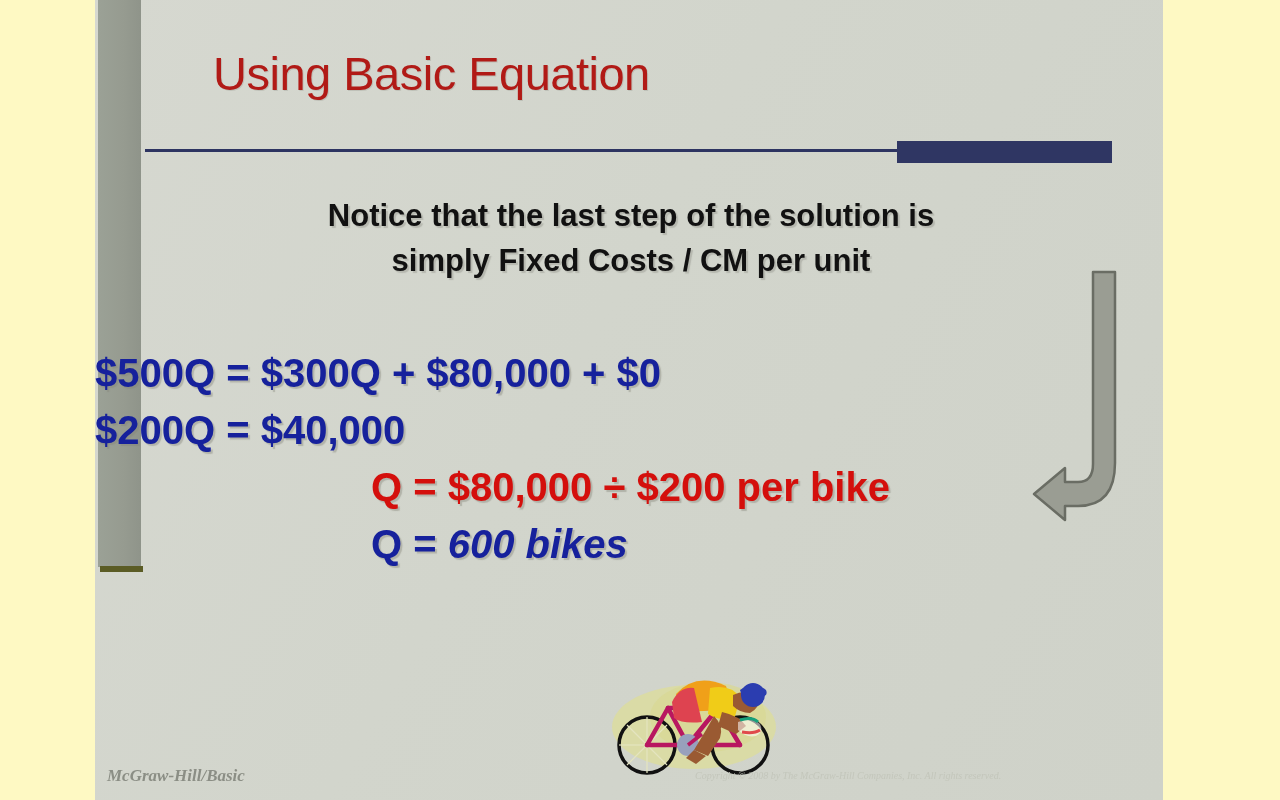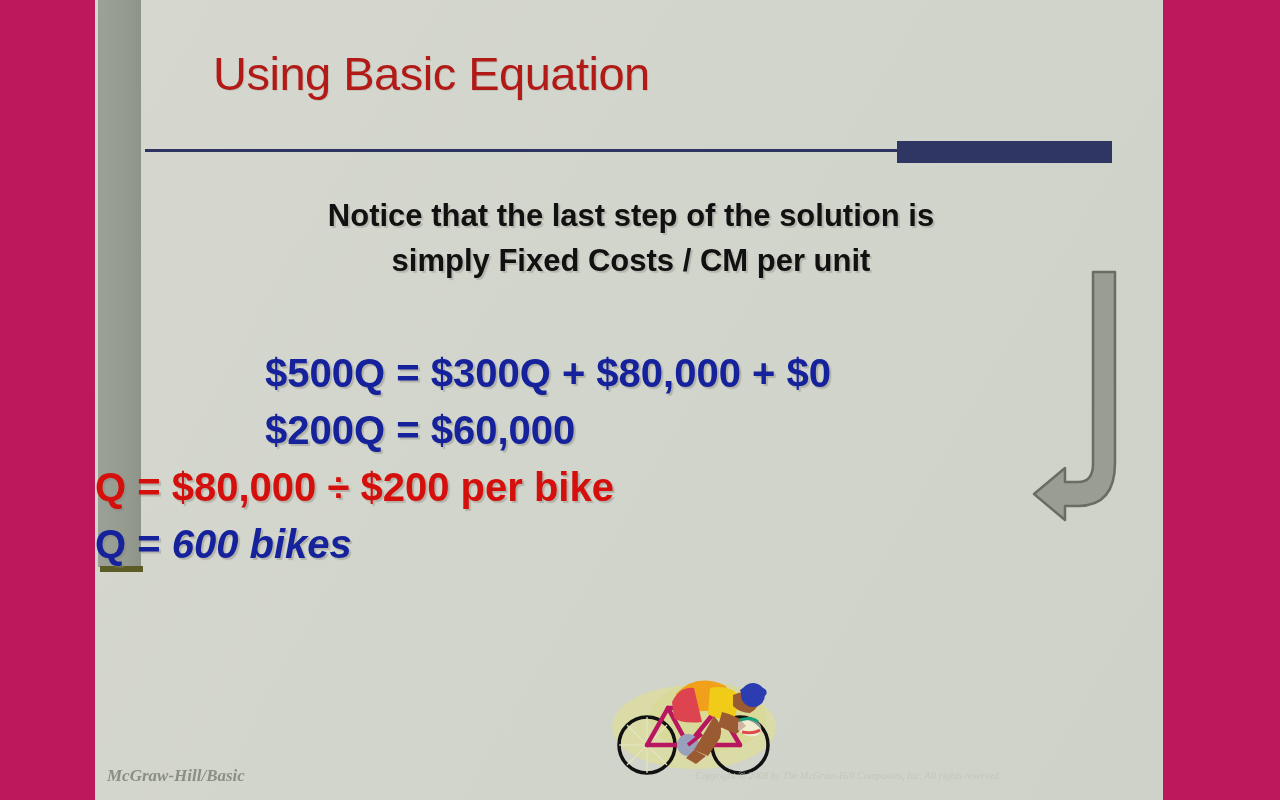--- a/index.html
+++ b/index.html
@@ -10,21 +10,21 @@
   body {
     width: 1280px;
     height: 800px;
     overflow: hidden;
     font-family: "Liberation Sans", sans-serif;
   }
   #screen {
     position: relative;
     width: 1280px;
     height: 800px;
-    background: #be185d;
+    background: #fef9c3;
   }
   
   #slide {
     position: absolute;
     left: 95px;
     top: 0px;
     width: 1068px;
     height: 800px;
     background: #d3d6cd;
     background: linear-gradient(120deg, #d6d8d0 0%, #d2d5cc 45%, #cfd2c9 100%);
@@ -101,22 +101,22 @@
   .eq-line {
     font-size: 40px;
     font-weight: bold;
     line-height: 57px;
     white-space: nowrap;
     font-family: "Liberation Sans", sans-serif;
     text-shadow: 2px 2px 1px rgba(130,130,120,0.42);
   }
   .eq-blue  { color: #16219c; }
   .eq-red   { color: #d40f0c; }
-  .eq-indent-a { padding-left: 170px; }
-  .eq-indent-b { }
+  .eq-indent-a { }
+  .eq-indent-b { padding-left: 276px; }
   .eq-italic { font-style: italic; }
   
   .arrow-wrap {
     position: absolute;
     left: 935px;
     top: 268px;
     width: 95px;
     height: 255px;
   }
   .arrow-wrap svg { display: block; }
@@ -166,21 +166,21 @@
     <div class="title-rule"></div>
     <div class="title-block"></div>
 
     <div class="lead">
       <div>Notice that the last step of the solution is</div>
       <div>simply Fixed Costs / CM per unit</div>
     </div>
 
     <div class="equations">
       <div class="eq-line eq-blue eq-indent-a">$500Q = $300Q + $80,000 + $0</div>
-      <div class="eq-line eq-blue eq-indent-a">$200Q = $60,000</div>
+      <div class="eq-line eq-blue eq-indent-a">$200Q = $40,000</div>
       <div class="eq-line eq-red eq-indent-b">Q = $80,000 ÷ $200 per bike</div>
       <div class="eq-line eq-blue eq-indent-b"><span>Q = </span><span class="eq-italic">600 bikes</span></div>
     </div>
 
     <div class="arrow-wrap">
       <svg width="95" height="255" viewBox="0 0 95 255">
         <path d="M 63 4
                  L 85 4
                  L 85 195
                  Q 85 238 48 238

